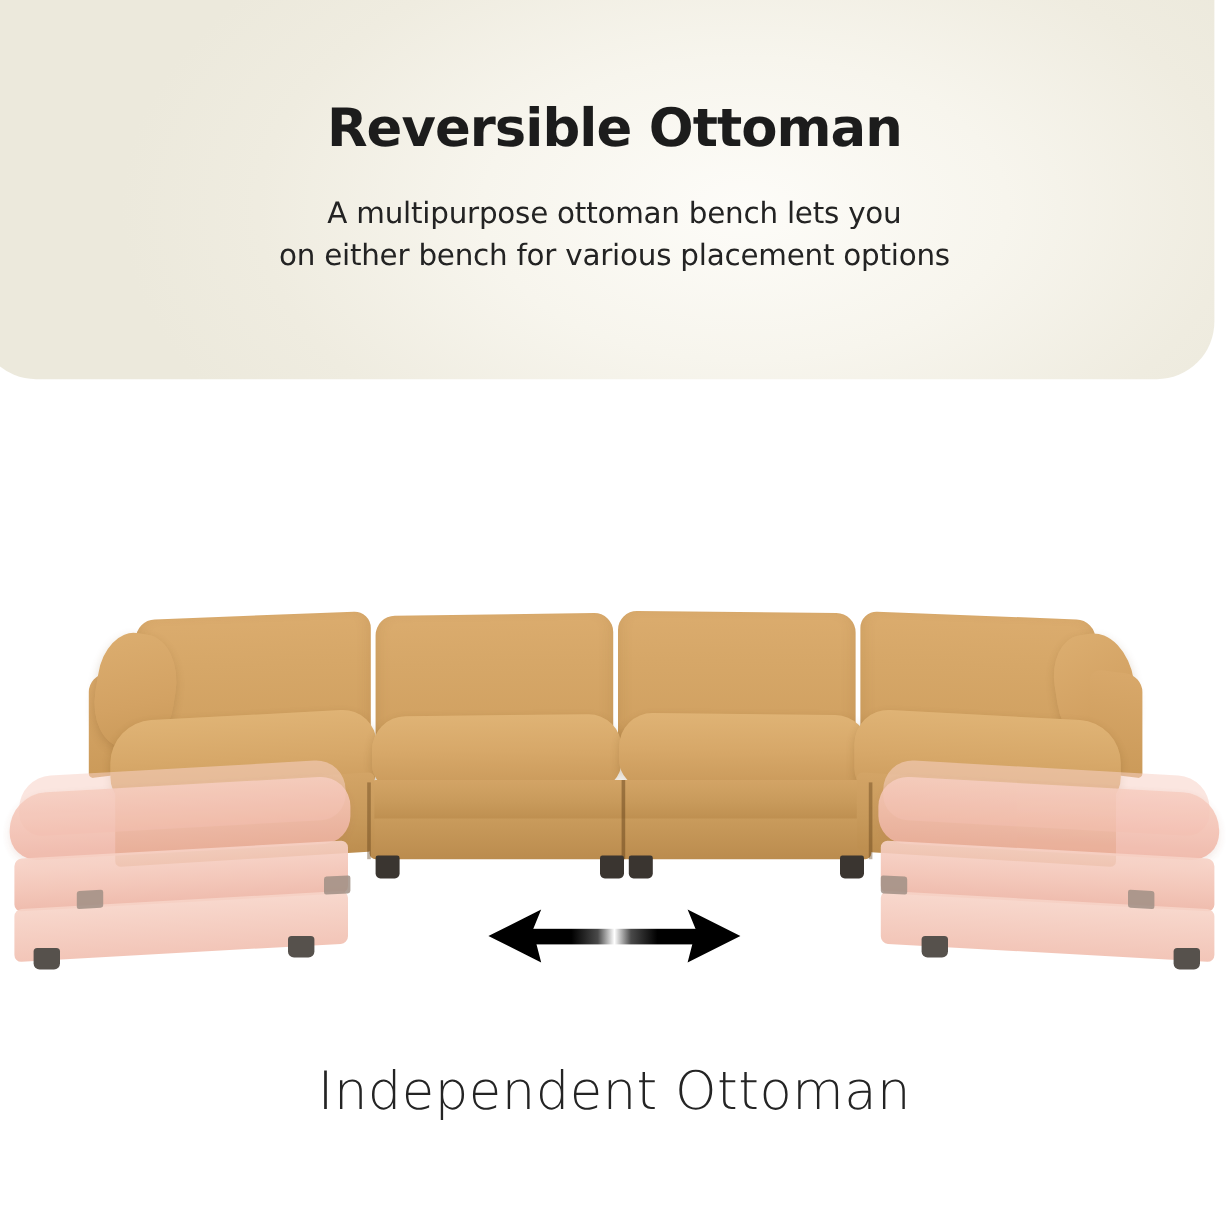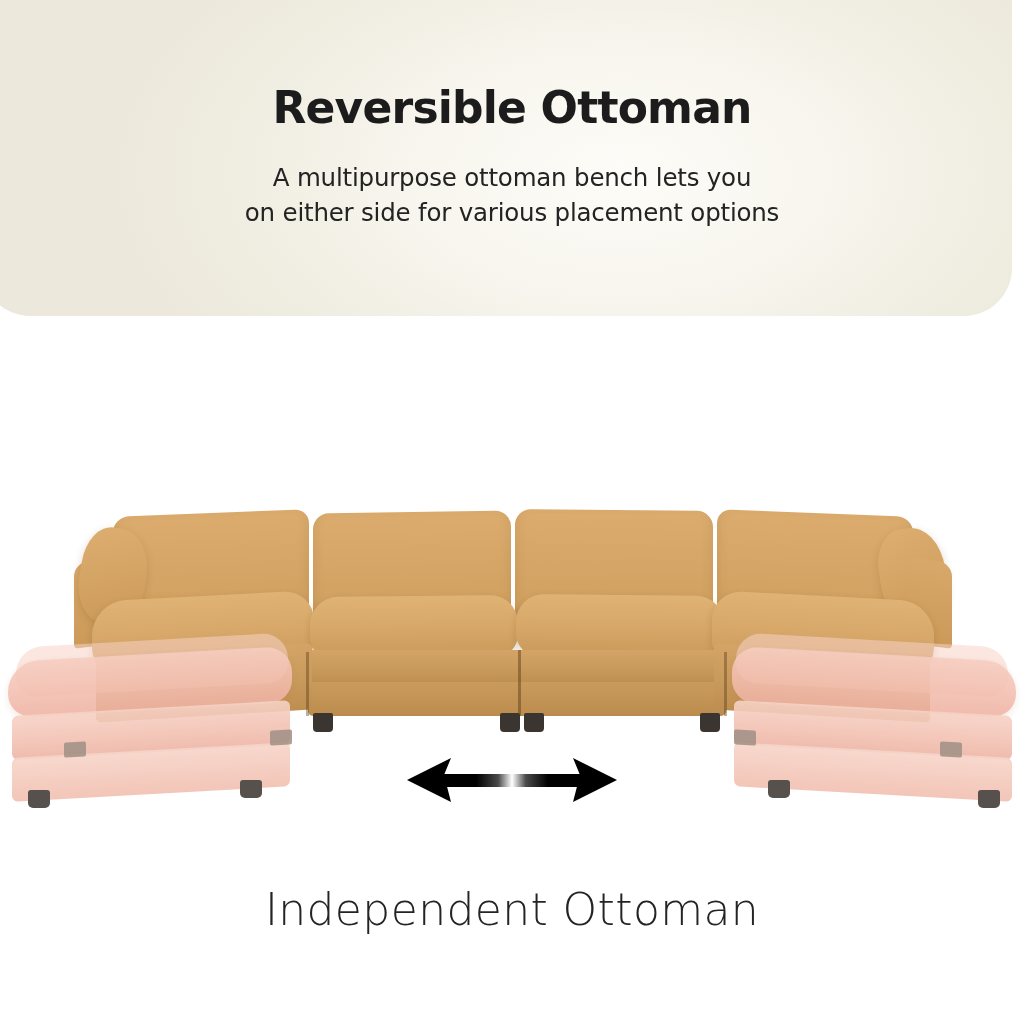--- a/index.html
+++ b/index.html
@@ -183,21 +183,21 @@
 <body>
 
 <div id="page">
 
   <div class="header-panel"></div>
 
   <div class="header-title">Reversible Ottoman</div>
 
   <div class="header-sub">
     <span class="l">A multipurpose ottoman bench lets you</span>
-    <span class="l">on either side for various placement options</span>
+    <span class="l">on either bench for various placement options</span>
   </div>
 
   <div style="position:absolute;left:0;top:0;width:1024px;height:1024px;">
 
     <div class="arm rib-v" style="left:74px;top:560px;width:44px;height:86px;
                 border-radius:14px 10px 4px 4px;
                 transform:skewY(-7deg);"></div>
 
     <div class="backrest rib-v" style="left:113px;top:513px;width:196px;height:112px;
                 border-radius:16px 14px 8px 10px;

